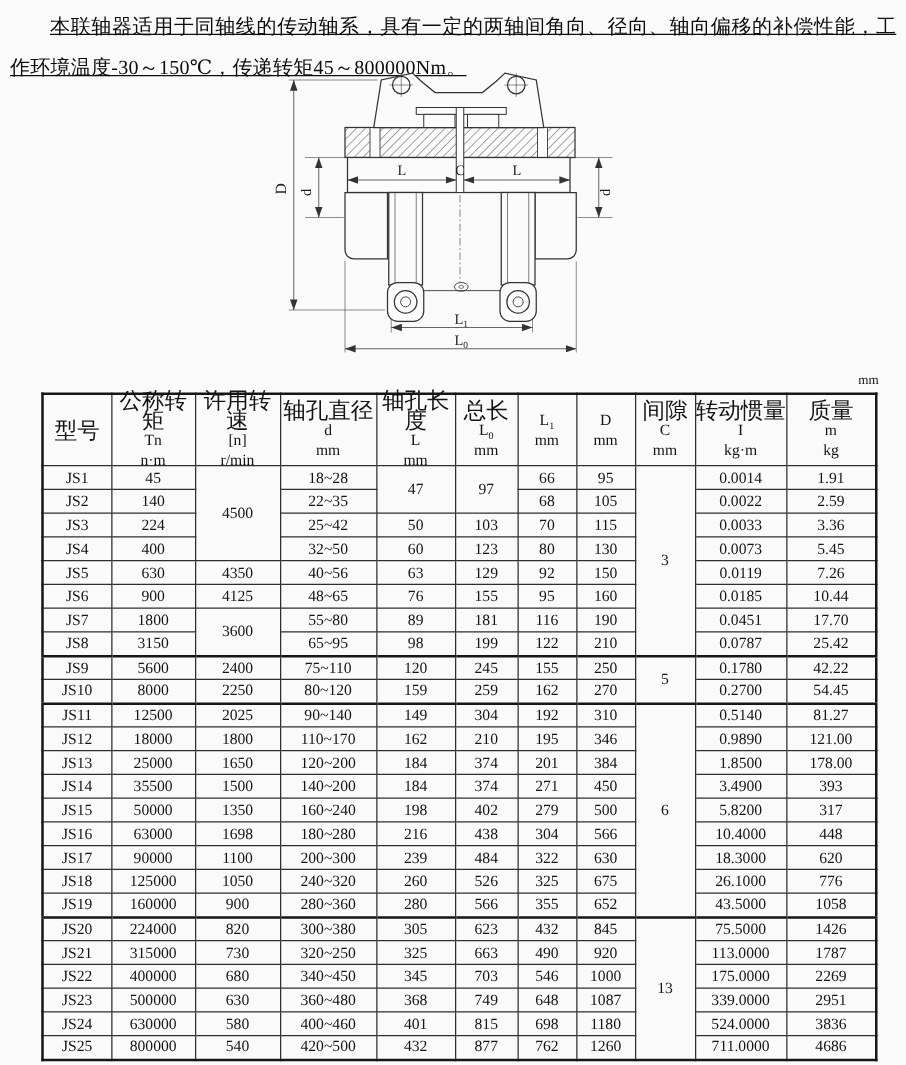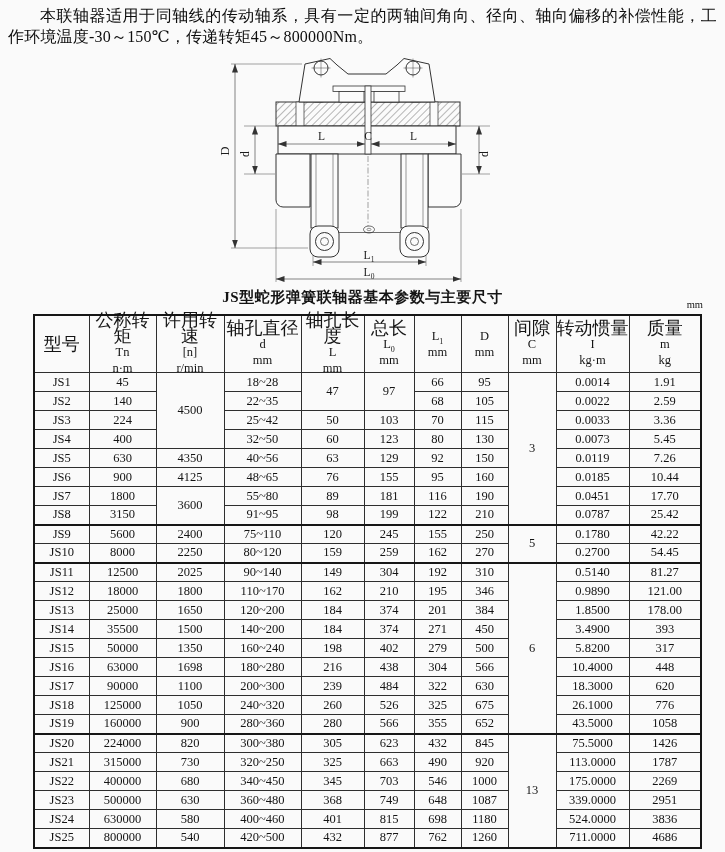--- a/index.html
+++ b/index.html
@@ -3,22 +3,22 @@
 <meta charset="utf-8">
 <style>
   html,body{margin:0;padding:0;}
   body{
     width:725px;height:852px;position:relative;overflow:hidden;
     background:#fafafa;color:#141414;
     font-family:"Liberation Serif","DejaVu Serif",serif;
   }
   .intro{
     position:absolute;top:5px;left:8px;width:709px;
-    font-size:16px;line-height:21px;letter-spacing:0.2px;
-    text-align:justify;text-indent:2em;color:#0d0d0d;
+    font-size:16px;line-height:33px;letter-spacing:0.2px;
+    text-align:justify;text-indent:2em;color:#0d0d0d;text-decoration:underline;
   }
   .diagram{position:absolute;top:55px;left:198px;width:332px;height:232px;}
   .title-row{position:absolute;top:288px;left:0;width:725px;height:24px;}
   .table-title{text-align:center;font-size:15px;font-weight:bold;letter-spacing:0.5px;}
   .unit-mm{position:absolute;right:22px;bottom:2px;font-size:10.5px;}
   .tbl-wrap{position:absolute;top:314px;left:33px;}
   table.params{border-collapse:collapse;table-layout:fixed;width:667px;border:2px solid #161616;}
   table.params th, table.params td{
     border:1px solid #2e2e2e;padding:0;text-align:center;vertical-align:middle;
   }
@@ -129,21 +129,20 @@
     <text x="123.5" y="85">L</text>
     <text x="170" y="85">C</text>
     <text x="215.5" y="85">L</text>
     <text x="171" y="204"><tspan>L</tspan><tspan dy="2.5" font-size="7.5">1</tspan></text>
     <text x="171" y="221"><tspan>L</tspan><tspan dy="2.5" font-size="7.5">0</tspan></text>
   </g>
 </svg>
 </div>
 
 <div class="title-row">
-  <div class="table-title">JS型蛇形弹簧联轴器基本参数与主要尺寸</div>
   <div class="unit-mm">mm</div>
 </div>
 
 <div class="tbl-wrap">
 <table class="params">
   <colgroup>
     <col style="width:55px">
         <col style="width:67px">
         <col style="width:68px">
         <col style="width:77px">
@@ -309,21 +308,21 @@
           <td>89</td>
           <td>181</td>
           <td>116</td>
           <td>190</td>
           <td>0.0451</td>
           <td>17.70</td>
         </tr>
         <tr>
           <td>JS8</td>
           <td>3150</td>
-          <td>91~95</td>
+          <td>65~95</td>
           <td>98</td>
           <td>199</td>
           <td>122</td>
           <td>210</td>
           <td>0.0787</td>
           <td>25.42</td>
         </tr>
         <tr class="group-start">
           <td>JS9</td>
           <td>5600</td>

